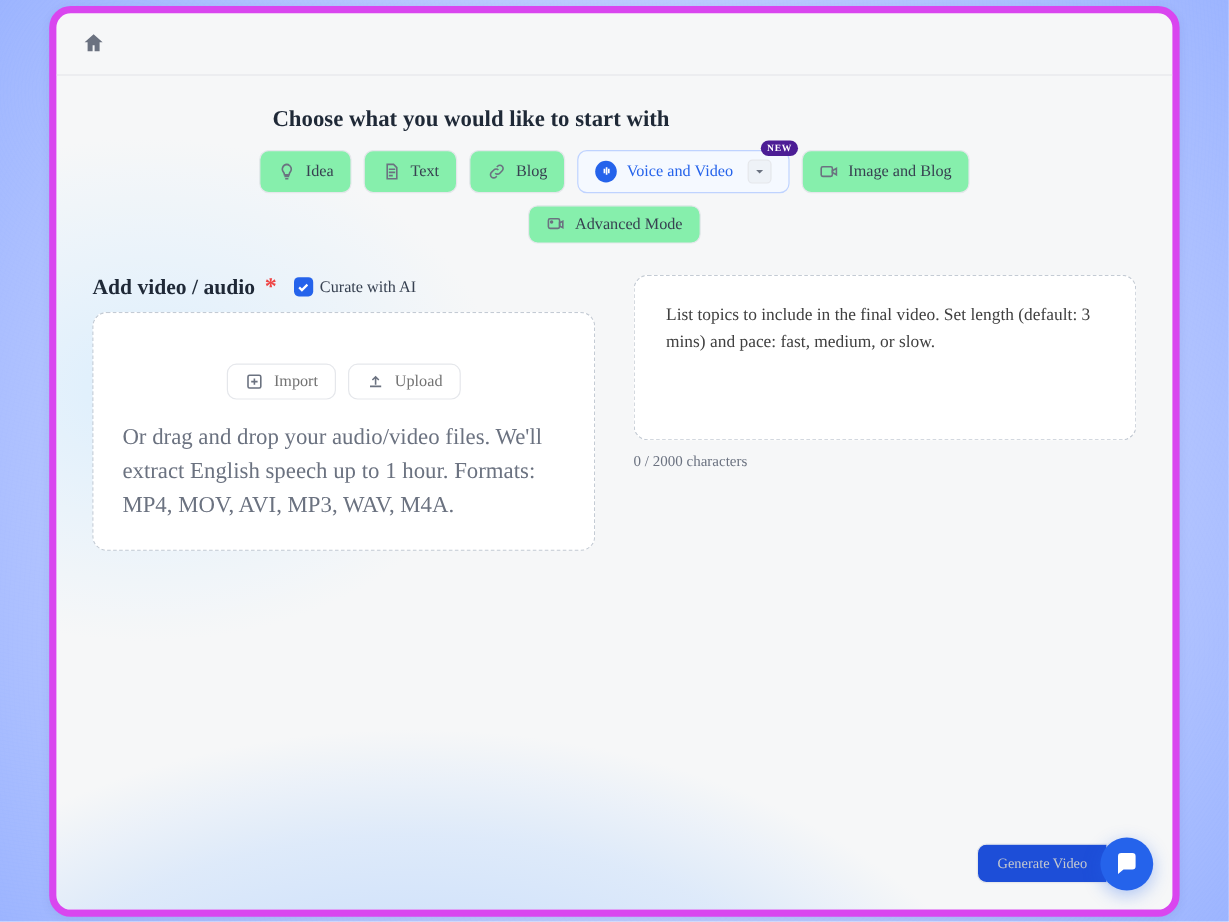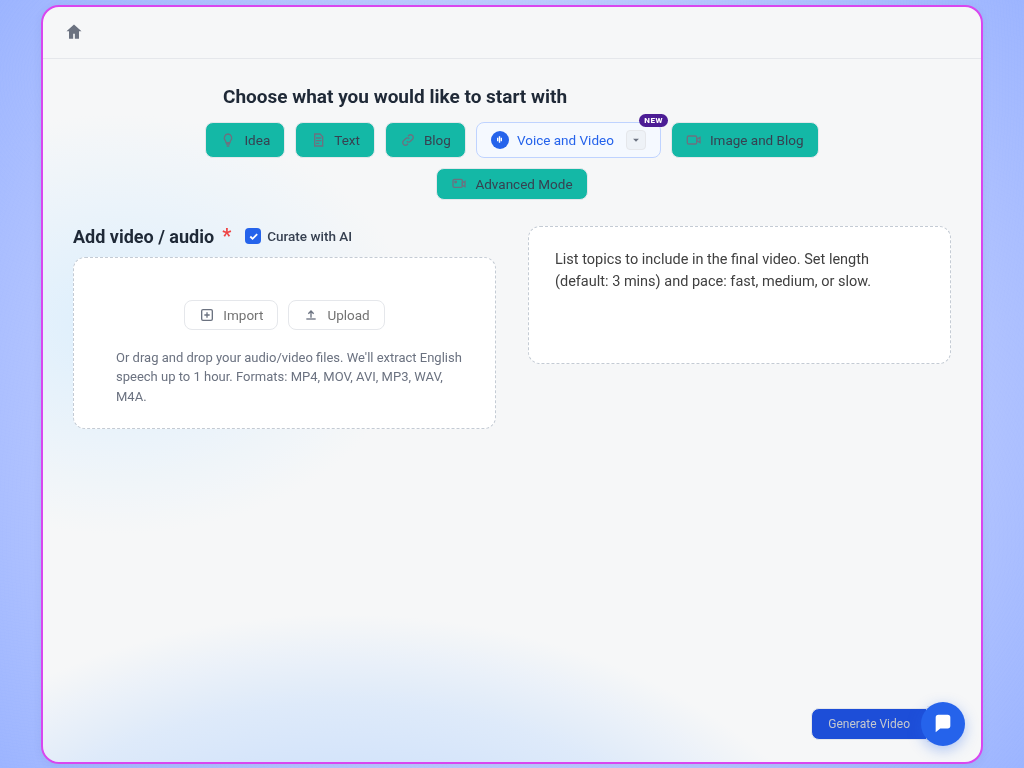--- a/index.html
+++ b/index.html
@@ -11,45 +11,46 @@
   .noise-overlay {
     position: fixed; inset: 0; pointer-events: none; opacity: .25;
     background:
       repeating-radial-gradient(circle at 10% 10%, rgba(0,0,0,.05) 0 1px, transparent 1px 3px),
       repeating-radial-gradient(circle at 80% 70%, rgba(0,0,0,.04) 0 1px, transparent 1px 4px);
     mix-blend-mode: overlay;
   }
   .app-frame {
     width: 942px; height: 759px;
     background: #f6f7f8;
-    border: 2px solid #d946ef;
+    border: 6px solid #d946ef;
     border-radius: 18px;
     position: relative;
     overflow: hidden;
     box-shadow: 0 2px 8px rgba(40,60,120,.08);
+    font-family: Liberation Serif, serif;
   }
   .bg-wash {
     position: absolute; inset: 0; pointer-events: none;
     background:
       radial-gradient(ellipse 750px 520px at 32% 130%, rgba(120,175,255,.55), rgba(150,195,255,.25) 55%, rgba(255,255,255,0) 72%),
       radial-gradient(ellipse 420px 300px at 8% 42%, rgba(210,235,255,.7), rgba(255,255,255,0) 70%);
   }
   .top-bar {
     height: 52px; border-bottom: 1px solid #e5e7eb;
     display: flex; align-items: center; padding: 0 20px;
     position: relative; z-index: 2;
   }
   .home-btn { width: 22px; height: 22px; color: #6b7280; display:flex; align-items:center; justify-content:center; cursor:pointer; }
   .content { position: relative; z-index: 2; padding: 26px 30px 0 30px; }
   .choose-title { font-size: 19px; font-weight: 700; color: #1f2937; text-align: left; margin-left: 150px; margin-bottom: 14px; }
   .chip-row { display: flex; justify-content: center; gap: 10px; flex-wrap: wrap; margin-bottom: 10px; }
   .chip-row.second { margin-bottom: 26px; }
   .chip {
     display: inline-flex; align-items: center; gap: 8px;
-    background: #14b8a6; border: 1px solid #e5e7eb; border-radius: 8px;
+    background: #86efac; border: 1px solid #e5e7eb; border-radius: 8px;
     padding: 7px 14px; font-size: 13.5px; color: #374151; cursor: pointer;
     position: relative;
   }
   .chip .icon { width: 16px; height: 16px; color: #6b7280; display:flex; align-items:center; justify-content:center; }
   .chip.active {
     border-color: #bfd3ff; color: #2563eb; background: #f5f9ff;
   }
   .chip.active .mic-circle { width:18px; height:18px; background:#2563eb; border-radius:50%; display:flex; align-items:center; justify-content:center; }
   .chip.active svg.mic { color:#fff; }
   .chip .chev-box { width:20px; height:20px; background:#eef2f7; border-radius:4px; display:flex; align-items:center; justify-content:center; margin-left:4px; border:1px solid #e5e7eb; }
@@ -71,21 +72,21 @@
     padding: 20px 24px 22px 24px;
   }
   .left-card { min-height: 150px; }
   .btn-row { display:flex; justify-content:center; gap:10px; margin: 22px 0 18px 0; }
   .sm-btn {
     display:inline-flex; align-items:center; gap:8px;
     border:1px solid #e5e7eb; background:#fff; border-radius:8px;
     padding:6px 14px; font-size:13.5px; color:#737373; cursor:pointer;
   }
   .sm-btn .icon { color:#6b7280; width:16px; height:16px; display:flex; align-items:center; justify-content:center;}
-  .help-text { font-size:13px; line-height:1.5; color:#6b7280;margin-left:18px; }
+  .help-text { font-size:19px; line-height:1.5; color:#6b7280; }
   .right-card { min-height: 138px; padding: 22px 26px; }
   .placeholder-text { font-size:14.5px; line-height:1.55; color:#404040; }
   .char-count { font-size:12.5px; color:#6b7280; margin-top:10px; }
   .generate-wrap {
     position:absolute; right:24px; bottom:20px;
     display:flex; align-items:center;
   }
   .generate-btn {
     display:inline-flex; align-items:center;
     border:1px solid #e5e7eb; border-radius:8px 0 0 8px;
@@ -227,20 +228,21 @@
             </div>
           </div>
           <div class="help-text">Or drag and drop your audio/video files. We'll extract English speech up to 1 hour. Formats: MP4, MOV, AVI, MP3, WAV, M4A.</div>
         </div>
       </div>
 
       <div class="panel">
         <div class="dashed-card right-card">
           <div class="placeholder-text">List topics to include in the final video. Set length (default: 3 mins) and pace: fast, medium, or slow.</div>
         </div>
+        <div class="char-count">0 / 2000 characters</div>
       </div>
 
     </div>
   </div>
 
   <div class="generate-wrap">
     <div class="generate-btn">
       <span>Generate Video</span>
     </div>
     <div class="generate-chev">

